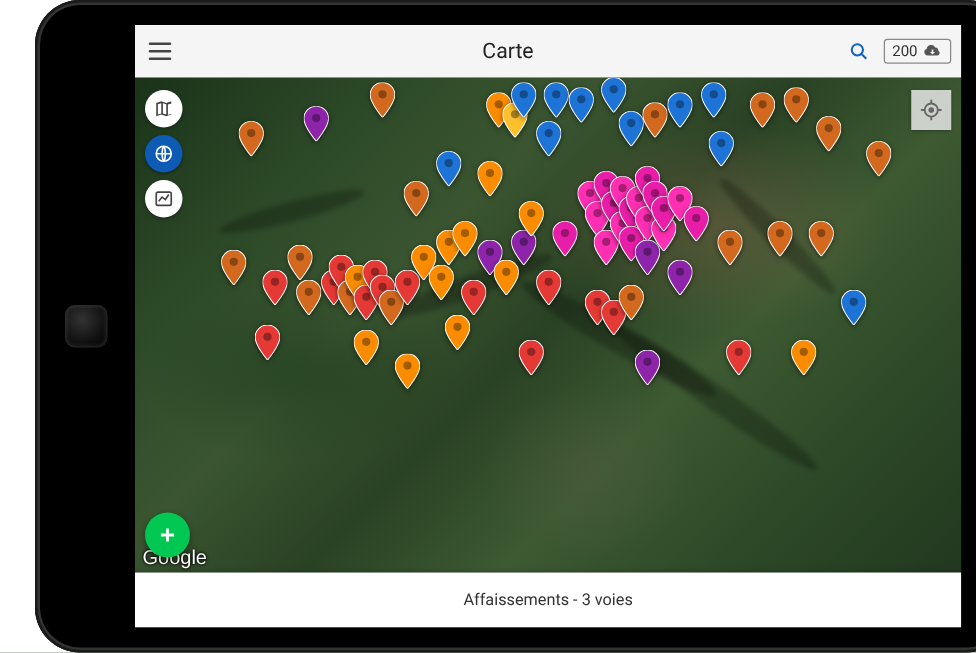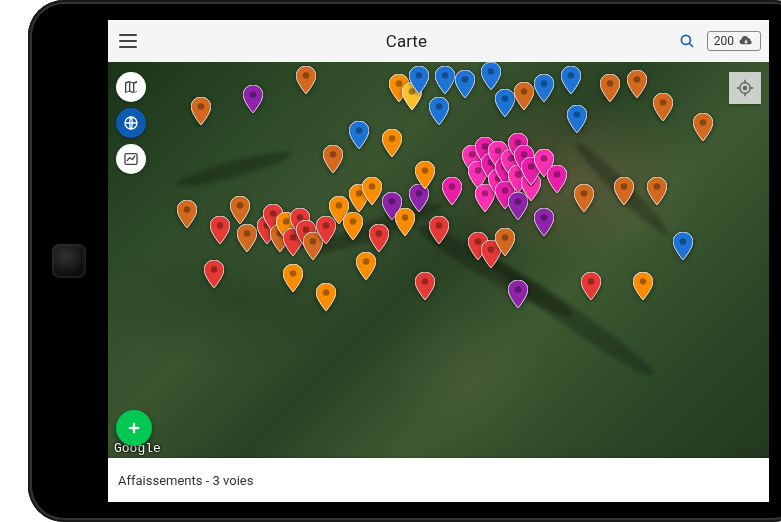--- a/index.html
+++ b/index.html
@@ -68,38 +68,38 @@
     cursor:pointer; z-index:20; box-shadow: 0 1px 3px rgba(0,0,0,0.3);
   }
 
   
   .fab {
     position:absolute; left:8px; bottom:12px; width:36px; height:36px;
     border-radius:50%; background:#00c853; display:flex; align-items:center; justify-content:center;
     box-shadow: 0 2px 5px rgba(0,0,0,0.4); cursor:pointer; z-index:20;
   }
   .google-label {
-    position:absolute; left:6px; bottom:2px; font-size:13px; color:#fff;
-    text-shadow: 0 0 3px #000, 0 0 2px #000; z-index:15; font-family: Liberation Mono, monospace;
+    position:absolute; left:6px; bottom:2px; font-size:16px; color:#fff;
+    text-shadow: 0 0 3px #000, 0 0 2px #000; z-index:15; font-family: Liberation Sans, sans-serif;
   }
 
   
   .marker {
     position:absolute; width:20px; height:28px; transform: translate(-50%, -100%);
     z-index:10;
   }
   .marker svg { width:100%; height:100%; filter: drop-shadow(0 1px 2px rgba(0,0,0,0.5)); }
 
   
   .bottom-sheet {
     position:absolute; left:0; right:0; bottom:0; height:44px;
     background:#fff; display:flex; align-items:center; padding:0 10px;
     z-index:30; box-shadow: 0 -1px 3px rgba(0,0,0,0.2);
   }
-  .sheet-left { flex:1; display:flex; flex-direction:column; justify-content:center; gap:2px; }
+  .sheet-left { flex:1; display:flex; flex-direction:column; justify-content:center; gap:2px;text-align:center; }
   .sheet-title { font-size:13px; color:#333; }
   .sheet-tag-row { display:flex; align-items:center; gap:4px; }
   .tag-dot {
     width:14px; height:14px; border-radius:50%; border:2px solid #8a5a1e;
     display:flex; align-items:center; justify-content:center;
   }
   .tag-dot::after { content:''; width:5px; height:5px; border-radius:50%; background:#8a5a1e; }
   .tag-chip {
     background:#8a5a1e; color:#fff; font-size:10px; padding:1px 6px; border-radius:3px;
   }

